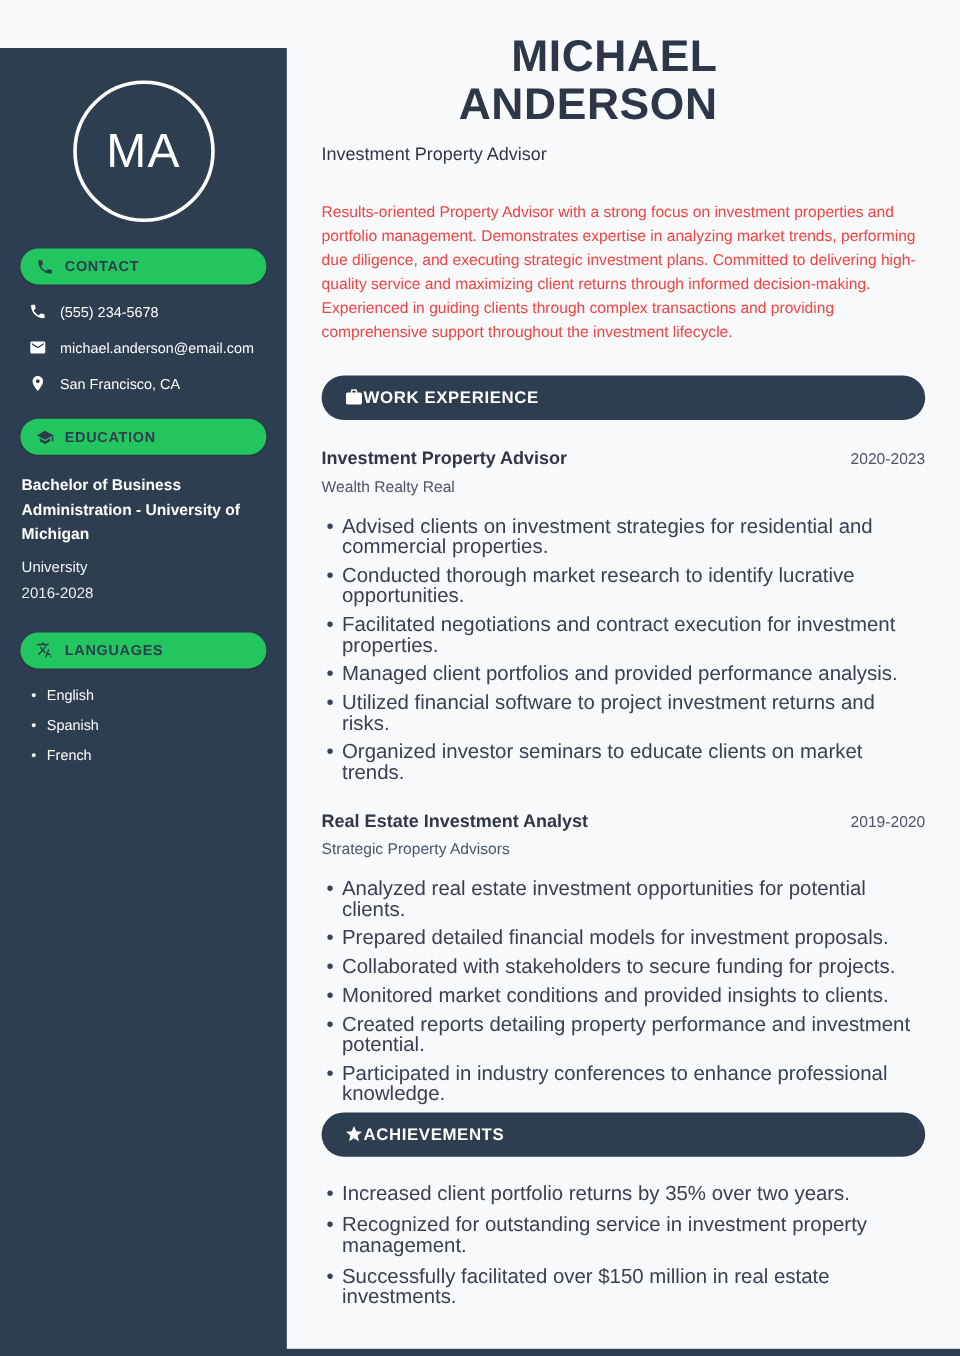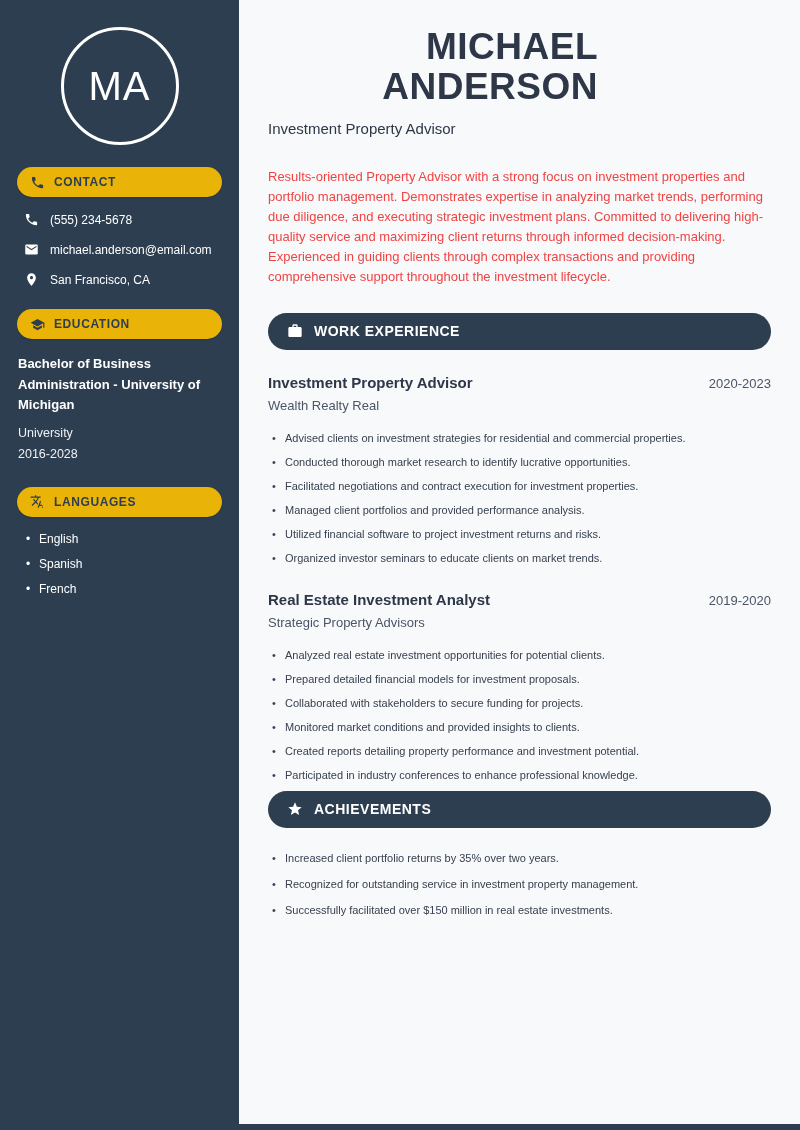--- a/index.html
+++ b/index.html
@@ -24,34 +24,35 @@
     overflow: hidden;
   }
 
   
   .sidebar {
     flex: 0 0 239px;
     width: 239px;
     background: var(--sidebar-bg);
     color: #fff;
     padding: 27px 17px 28px;
+    margin-top: 40px;
   }
   .avatar {
     width: 118px; height: 118px;
     margin: 0 auto 22px;
     border: 3px solid #fff;
     border-radius: 50%;
     display: flex; align-items: center; justify-content: center;
   }
   .avatar-initials { font-size: 40px; letter-spacing: 1px; color: #fff; }
 
   .side-section { margin-bottom: 22px; }
   .pill {
     display: flex; align-items: center; gap: 9px;
-    background: #eab308;
+    background: #22c55e;
     color: var(--sidebar-bg);
     border-radius: 16px;
     height: 30px;
     padding: 0 13px;
     font-size: 12px;
     font-weight: bold;
     letter-spacing: 0.6px;
     margin-bottom: 15px;
     box-shadow: 0 1px 2px rgba(0,0,0,0.18);
   }
@@ -94,21 +95,21 @@
     text-align: right;
   }
   .headline { font-size: 15px; color: var(--heading-text); margin-top: 12px; }
   .summary {
     margin: 30px 0 0;
     font-size: 13px;
     line-height: 1.55;
     color: #ef4444;
   }
   .section-pill {
-    display: flex; align-items: center; gap: 11px;
+    display: flex; align-items: center; 
     background: var(--sidebar-bg);
     color: #fff;
     border-radius: 19px;
     height: 37px;
     padding: 0 19px;
     font-size: 14px;
     font-weight: bold;
     letter-spacing: 0.5px;
     margin-top: 25px;
   }
@@ -116,21 +117,21 @@
 
   .job { margin-top: 24px; }
   .job-header { display: flex; justify-content: space-between; align-items: baseline; }
   .job-title { margin: 0; font-size: 15px; font-weight: bold; color: var(--heading-text); }
   .job-dates { font-size: 13px; color: var(--muted-text); text-align: right; }
   .job-company { font-size: 13px; color: var(--muted-text); margin-top: 7px; }
 
   .bullets { list-style: none; margin: 17px 0 0; padding: 0; }
   .bullets li {
     position: relative;
-    font-size: 11px;
+    font-size: 17px;
     line-height: 17px;
     color: var(--body-text);
     padding-left: 17px;
     margin-bottom: 7px;
   }
   .bullets li::before { content: "•"; position: absolute; left: 4px; }
 
   .achievements-pill { margin-top: 6px; }
   .achievements-list { margin-top: 22px; }
   .achievements-list li { margin-bottom: 9px; }

